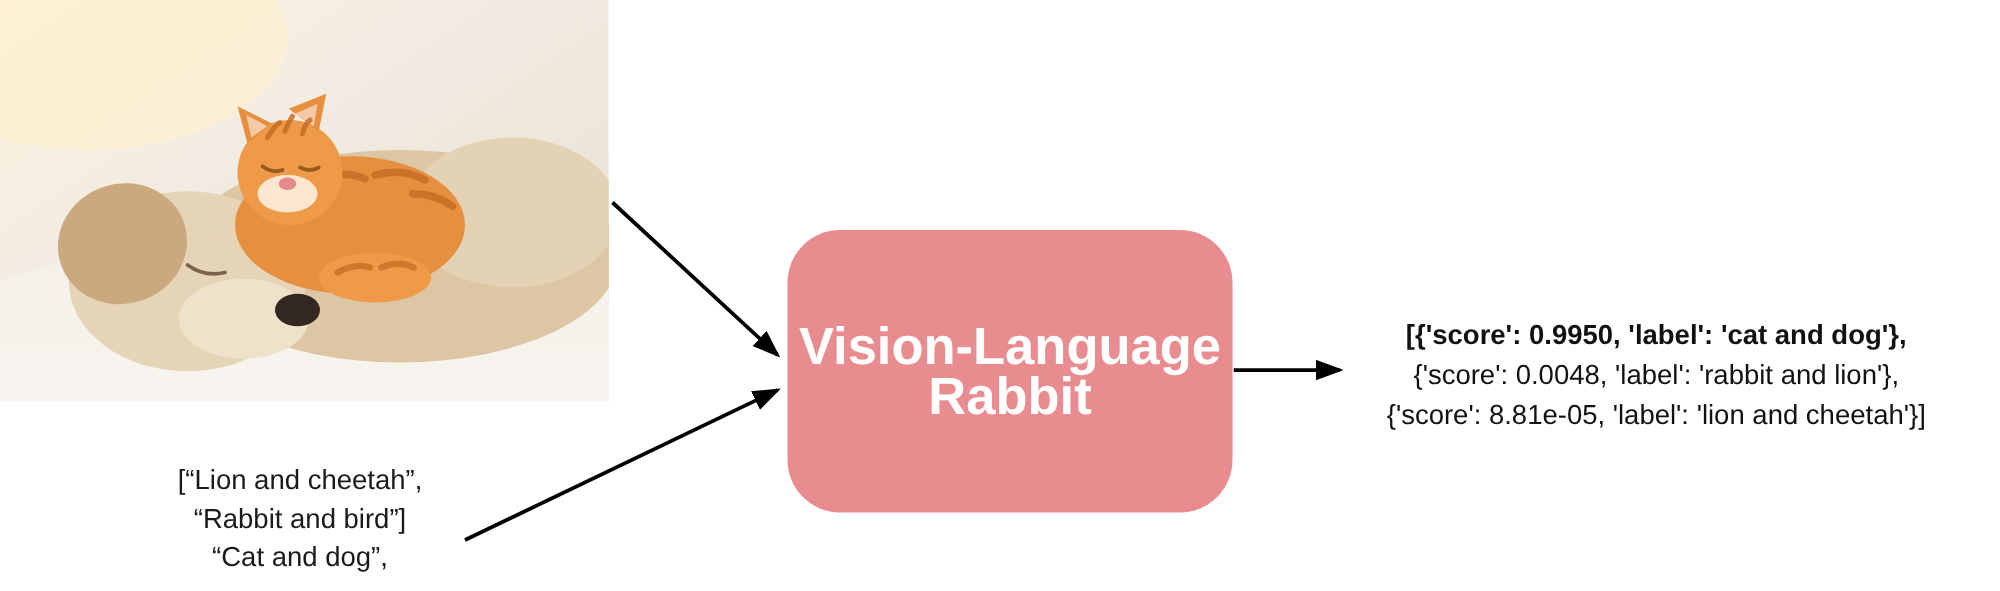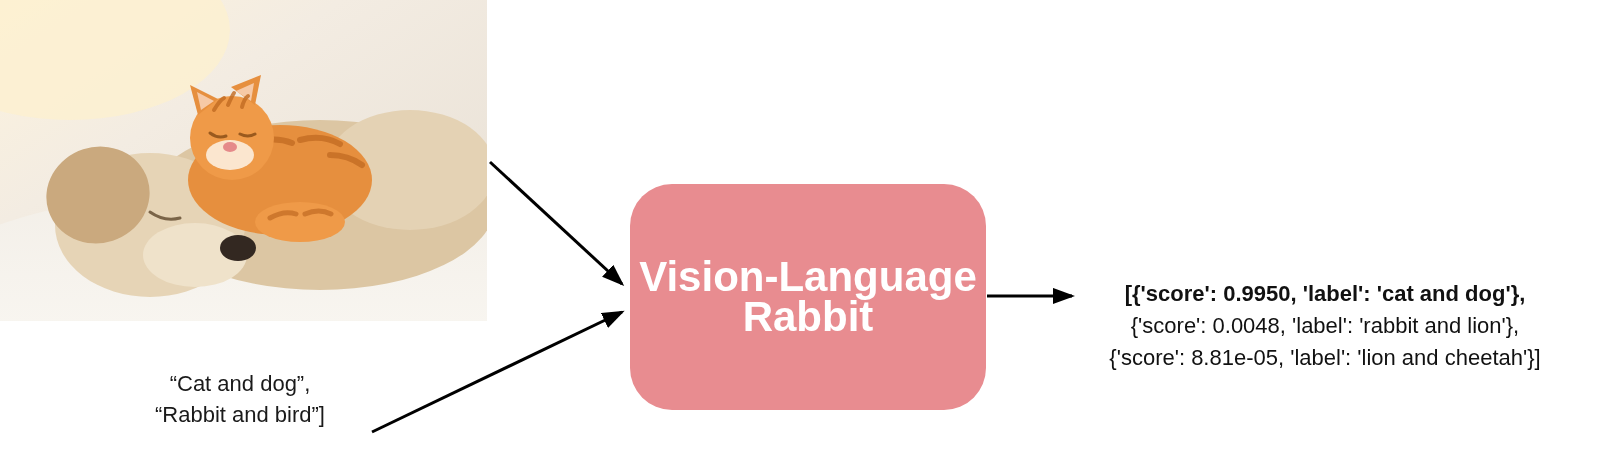--- a/index.html
+++ b/index.html
@@ -63,21 +63,21 @@
   .output {
     position: absolute;
     left: 1080px;
     top: 252px;
     width: 490px;
     text-align: center;
     font-size: 22px;
     line-height: 32px;
     color: #111111;
   }
-  .output .out-line-1 { font-weight: 700; margin-top: 26px; }
+  .output .out-line-1 { font-weight: 700; }
 
   
   .arrows {
     position: absolute;
     left: 0;
     top: 0;
     width: 1600px;
     height: 473px;
     pointer-events: none;
   }
@@ -140,22 +140,23 @@
         <path d="M210 133 q8 6 16 3" stroke="#9a5a1e" stroke-width="3" fill="none" stroke-linecap="round"></path>
         <path d="M240 134 q8 4 15 0" stroke="#9a5a1e" stroke-width="3" fill="none" stroke-linecap="round"></path>
 
         <ellipse cx="300" cy="222" rx="45" ry="20" fill="#ef9a48"></ellipse>
         <path d="M270 218 q14 -8 26 -4 M305 214 q14 -6 26 0" stroke="#c06a22" stroke-width="5" fill="none" stroke-linecap="round" opacity="0.7"></path>
       </g>
     </svg>
   </div>
 
   <div class="input-labels">
+    <div>[“Lion and cheetah”,</div>
+    <div>“Rabbit and bird”]</div>
     <div>“Cat and dog”,</div>
-    <div>“Rabbit and bird”]</div>
   </div>
 
   <div class="model-box" style="background: rgb(232, 140, 144);">
     <div class="model-line">Vision-Language</div>
     <div class="model-line">Rabbit</div>
   </div>
 
   <div class="output">
     <div class="out-line-1">[{'score': 0.9950, 'label': 'cat and dog'},</div>
     <div>{'score': 0.0048, 'label': 'rabbit and lion'},</div>

